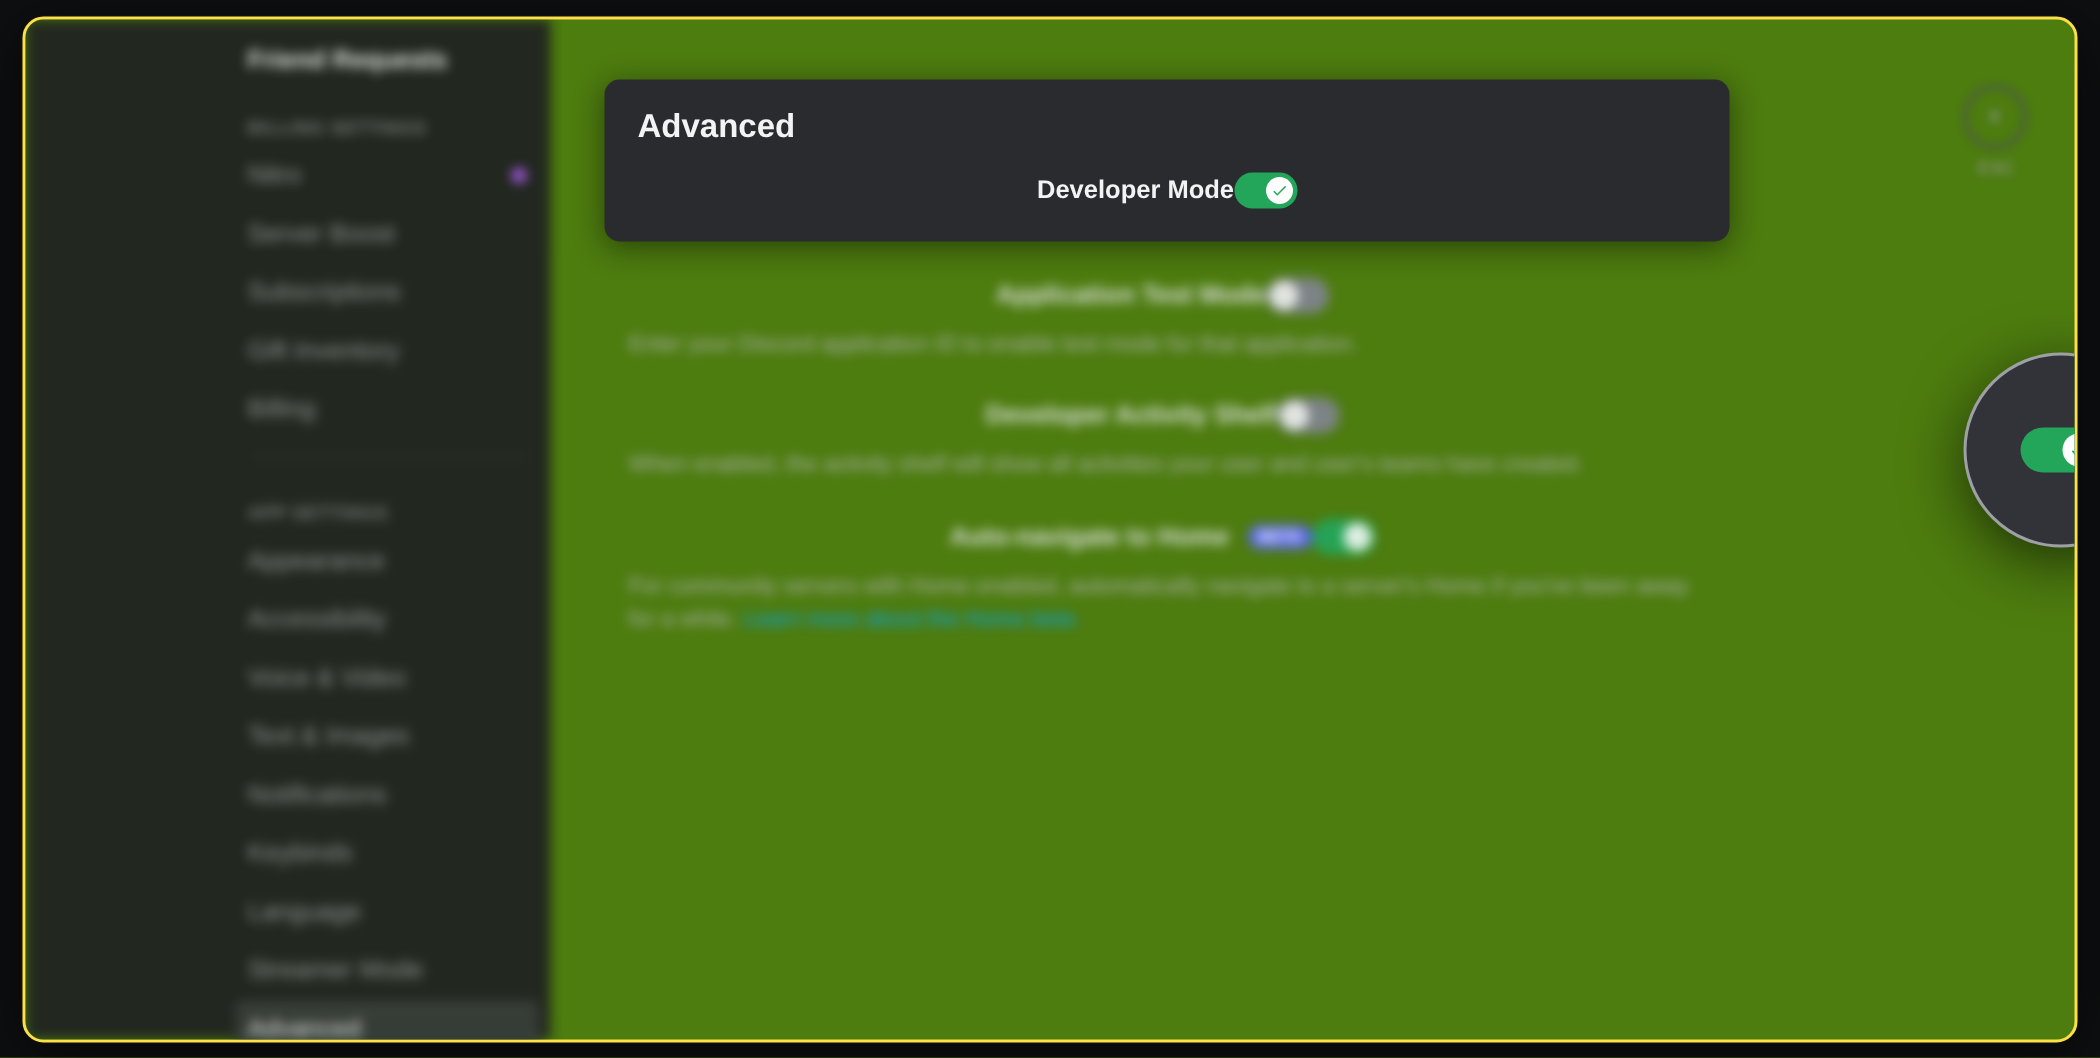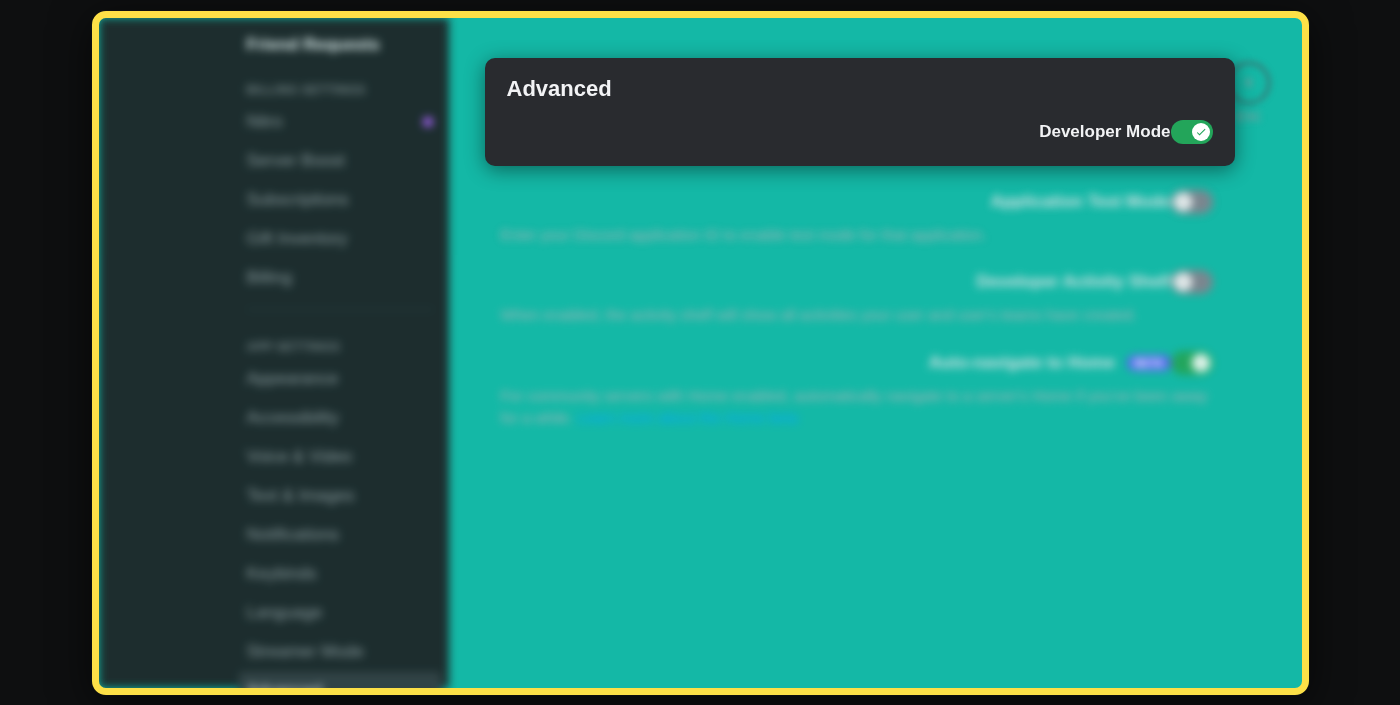--- a/index.html
+++ b/index.html
@@ -7,25 +7,25 @@
     background: #0e0f10;
     font-family: -apple-system, BlinkMacSystemFont, "Segoe UI", Helvetica, Arial, sans-serif;
     width: 1400px;
     height: 705px;
     overflow: hidden;
     display: flex;
     align-items: center;
     justify-content: center;
   }
   .frame {
-    width: 1217px;
+    width: 1370px;
     height: 684px;
-    background: #14b8a6;
+    background: #4d7c0f;
     border-radius: 14px;
-    border: 7px solid #fde047;
+    border: 2px solid #fde047;
     box-shadow: 0 0 0 1px rgba(255,255,255,0.02), 0 8px 40px rgba(0,0,0,0.6);
     position: relative;
     overflow: hidden;
     display: flex;
   }
   .sidebar {
     width: 350px;
     background: #1e1f22;
     padding-top: 0px;
     filter: blur(4px);
@@ -97,21 +97,21 @@
     position: relative;
     z-index: 5;
   }
   .card h1 {
     color: #f2f3f5;
     font-size: 22px;
     font-weight: 700;
     margin-bottom: 18px;
   }
   .row-head {
-    display: flex; justify-content: flex-end; align-items: center;
+    display: flex; justify-content: center; align-items: center;
   }
   .setting-title {
     color: #f2f3f5;
     font-size: 17px;
     font-weight: 600;
   }
   .setting-desc {
     color: #b2b4b8;
     font-size: 15px;
     line-height: 1.5;

